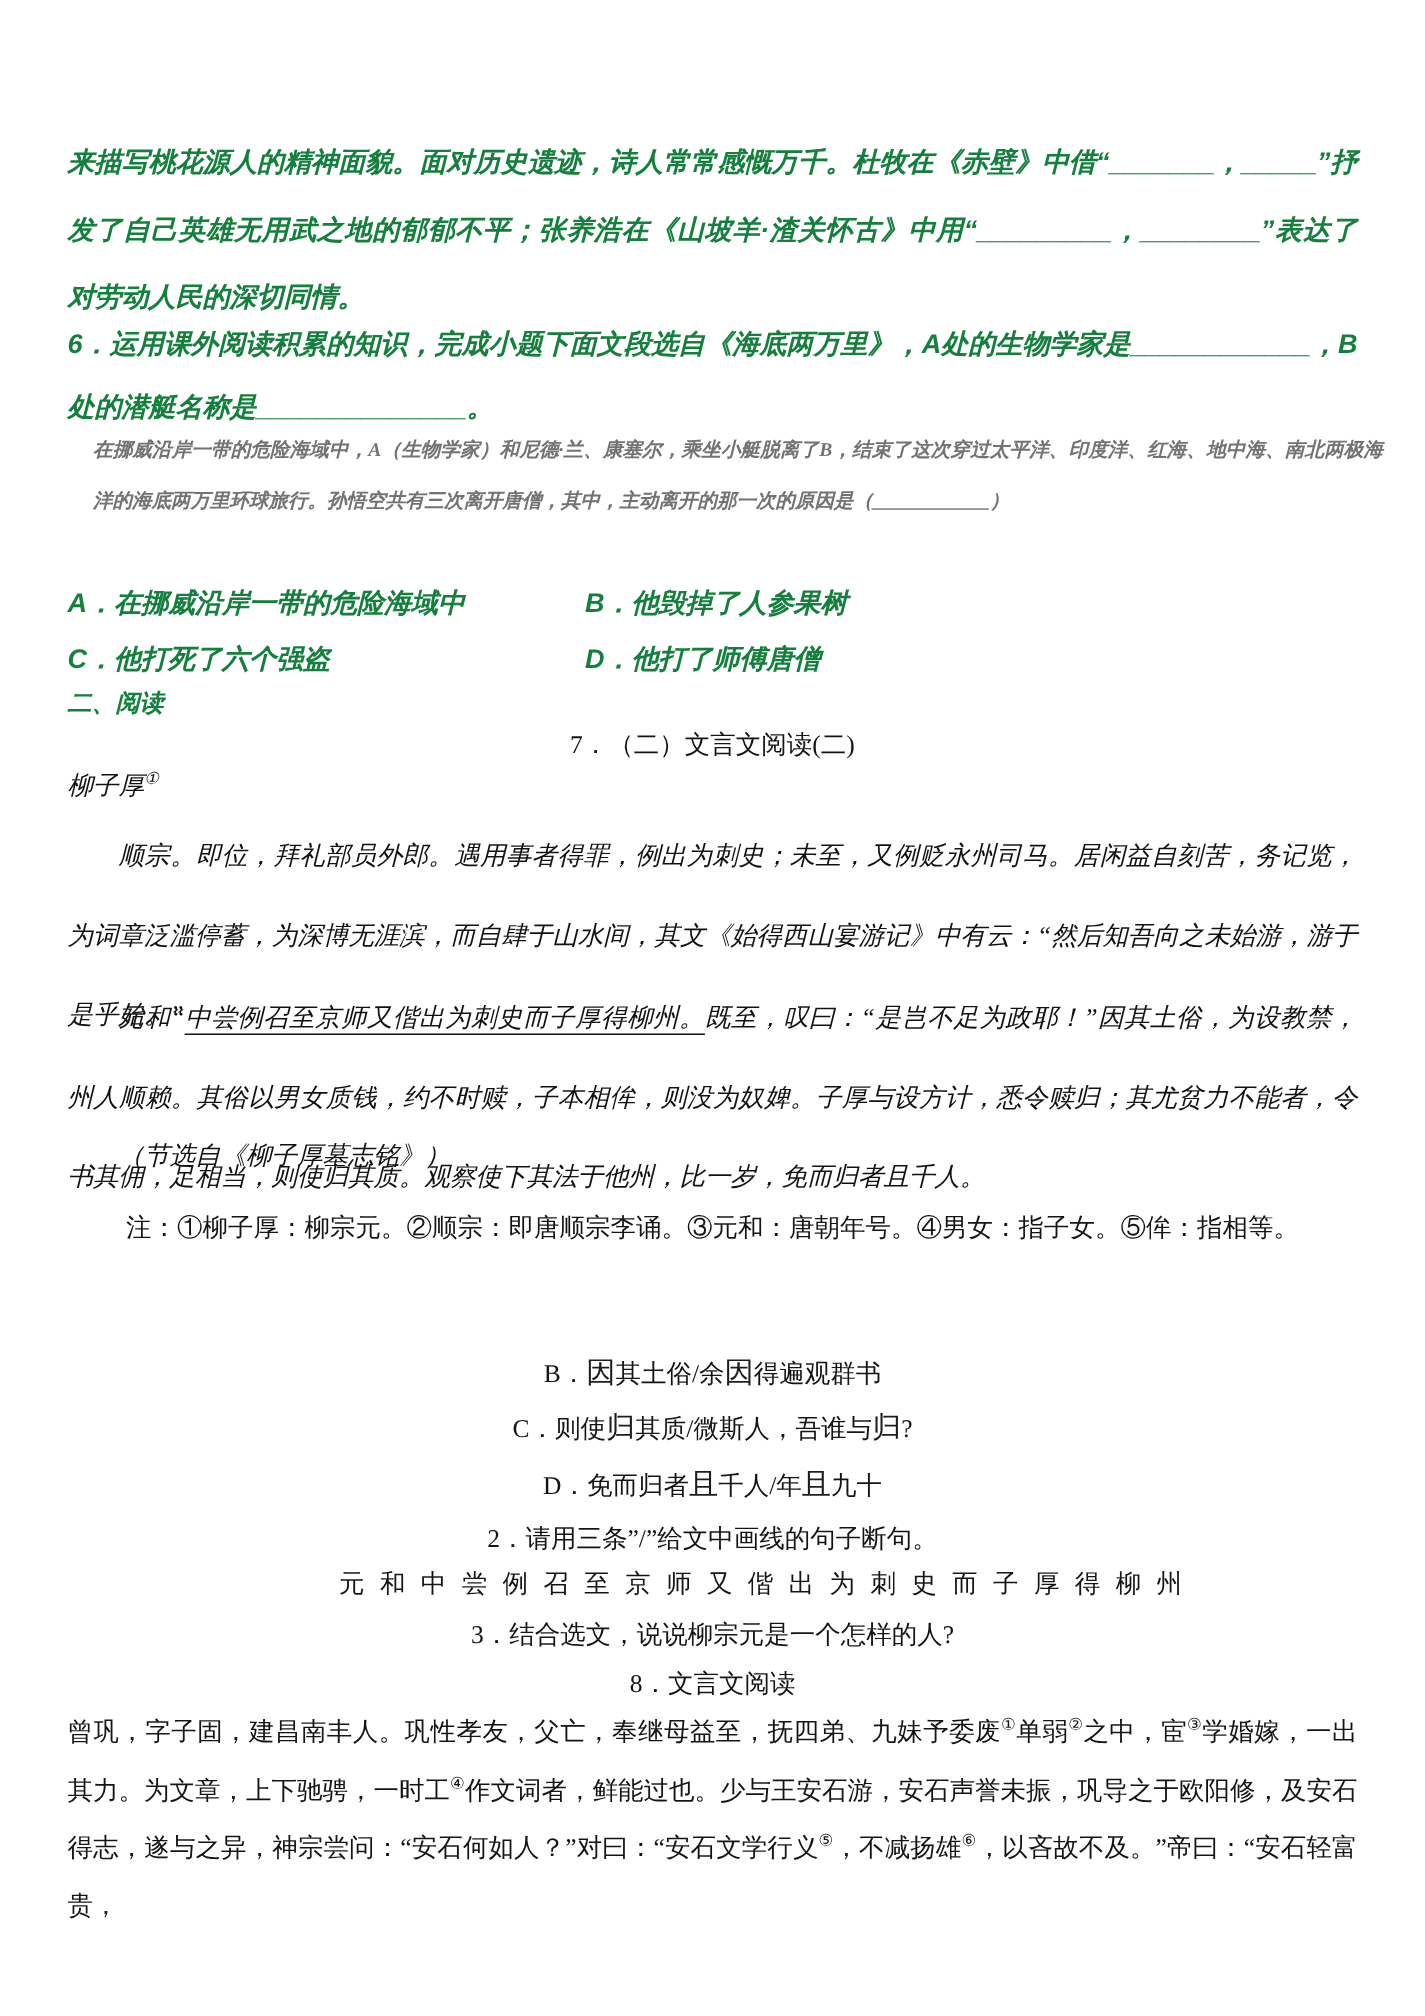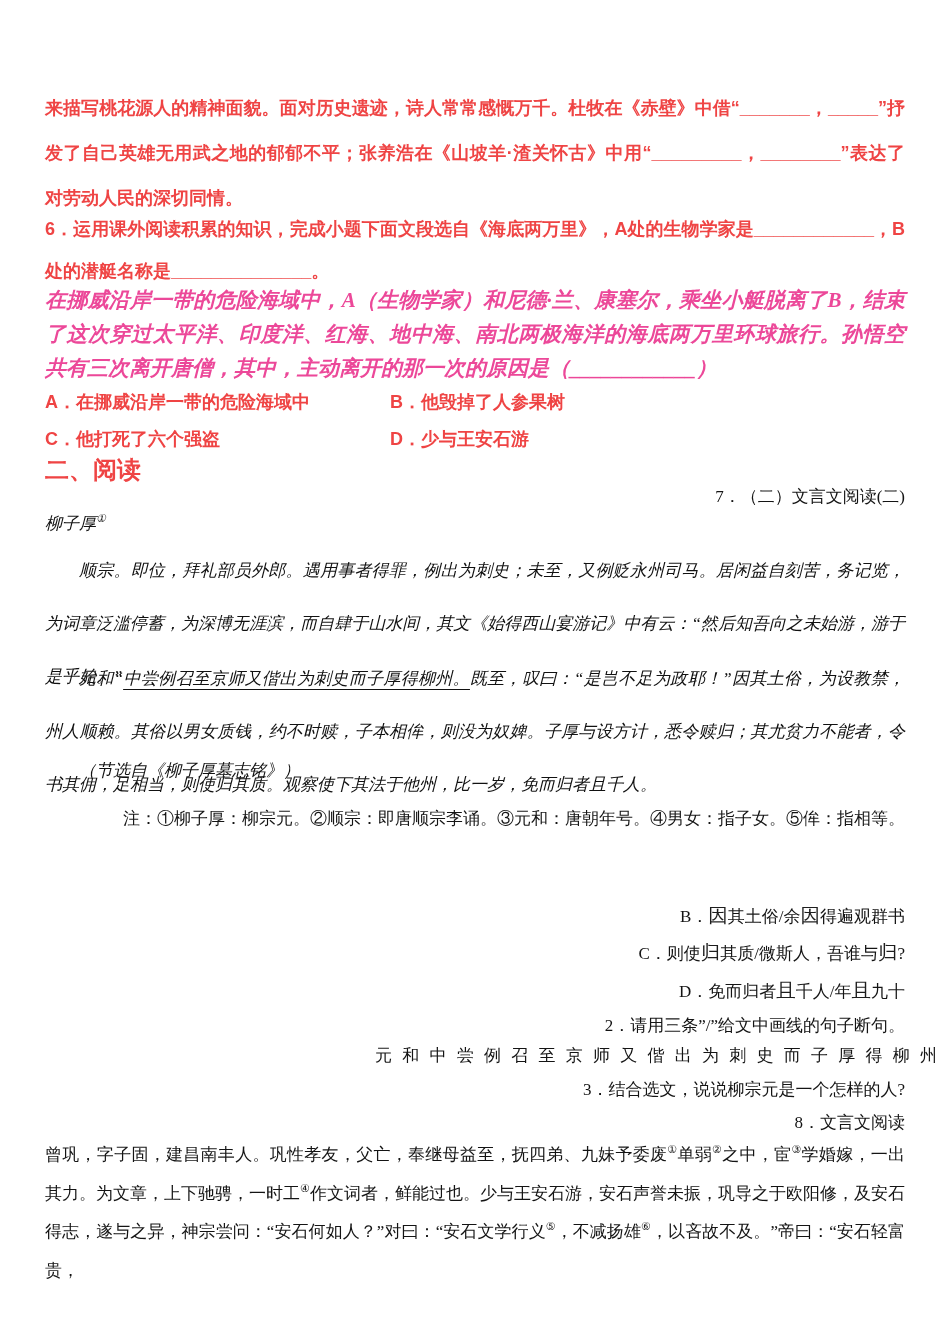--- a/index.html
+++ b/index.html
@@ -8,47 +8,49 @@
     width:950px;height:1344px;
     background:#ffffff;
     overflow:hidden;
     font-family:"Liberation Serif","DejaVu Serif",serif;
     color:#161616;
   }
   .abs{position:absolute;left:45px;width:860px;}
   
   .hei{
     font-family:"Liberation Sans","DejaVu Sans",sans-serif;
-    font-weight:700;color:#ef4444;
+    font-weight:700;color:#15803d;
     font-size:18px;line-height:45px;
     text-align:justify;
+    font-style:italic;
   }
   .hei-sm{line-height:42px;}
   
   .kai-b{
     font-family:"Liberation Serif","DejaVu Serif",serif;
-    font-style:italic;font-weight:700;color:#ec4899;
-    font-size:21px;line-height:34px;
+    font-style:italic;font-weight:700;color:#737373;
+    font-size:13px;line-height:34px;
     text-align:justify;
+    margin-left:17px;
   }
   
   .kai{
     font-family:"Liberation Serif","DejaVu Serif",serif;
     font-style:italic;color:#111;
     font-size:17px;line-height:53px;
     text-align:justify;
   }
   
   .song{
     font-family:"Liberation Serif","DejaVu Serif",serif;
     font-size:17px;line-height:30px;color:#141414;
-    text-align:right;
+    text-align:center;
   }
   .indent{text-indent:2em;}
-  .heading{font-size:24px;line-height:28px;}
+  .heading{font-size:16px;line-height:28px;}
   .optrow{display:flex;}
   .optcell{width:345px;flex:0 0 345px;}
   .u{text-decoration:underline;text-underline-offset:5px;}
   .em{font-size:19.5px;font-weight:400;color:#1d1d1d;}
   sup{font-size:11px;line-height:0;vertical-align:super;}
   .spaced{word-spacing:6px;margin-left:32px;}
 </style>
 </head>
 <body>
 
@@ -60,21 +62,21 @@
 
   <div class="abs kai-b" style="top:283px;">在挪威沿岸一带的危险海域中，A（生物学家）和尼德·兰、康塞尔，乘坐小艇脱离了B，结束了这次穿过太平洋、印度洋、红海、地中海、南北两极海洋的海底两万里环球旅行。孙悟空共有三次离开唐僧，其中，主动离开的那一次的原因是（____________）</div>
 
   <div class="abs hei" style="top:384px;line-height:37px;">
     <div class="optrow">
       <span class="optcell">A．在挪威沿岸一带的危险海域中</span>
       <span>B．他毁掉了人参果树</span>
     </div>
     <div class="optrow">
       <span class="optcell">C．他打死了六个强盗</span>
-      <span>D．少与王安石游</span>
+      <span>D．他打了师傅唐僧</span>
     </div>
   </div>
 
   <div class="abs hei heading" style="top:456px;">二、阅读</div>
 
   <div class="abs song" style="top:482px;">7．（二）文言文阅读(二)</div>
 
   <div class="abs kai" style="top:509px;line-height:30px;"><span>柳子厚</span><sup>①</sup></div>
 
   <div class="abs kai indent" style="top:544px;">顺宗。即位，拜礼部员外郎。遇用事者得罪，例出为刺史；未至，又例贬永州司马。居闲益自刻苦，务记览，为词章泛滥停蓄，为深博无涯滨，而自肆于山水间，其文《始得西山宴游记》中有云：“然后知吾向之未始游，游于是乎始。”</div>

